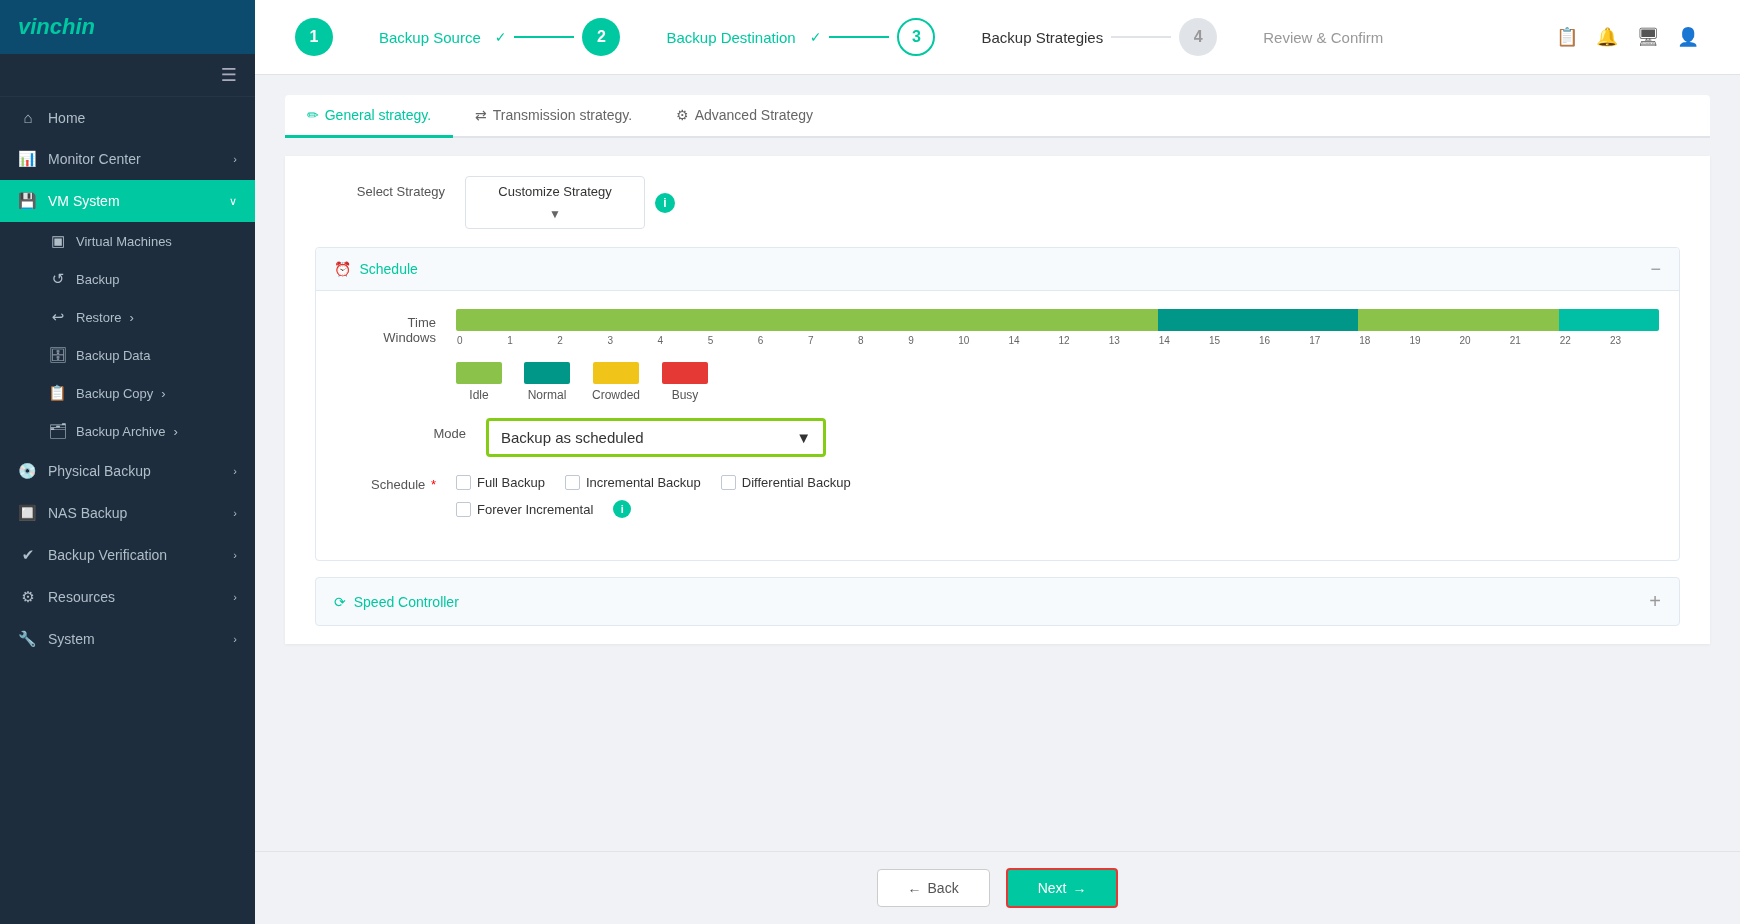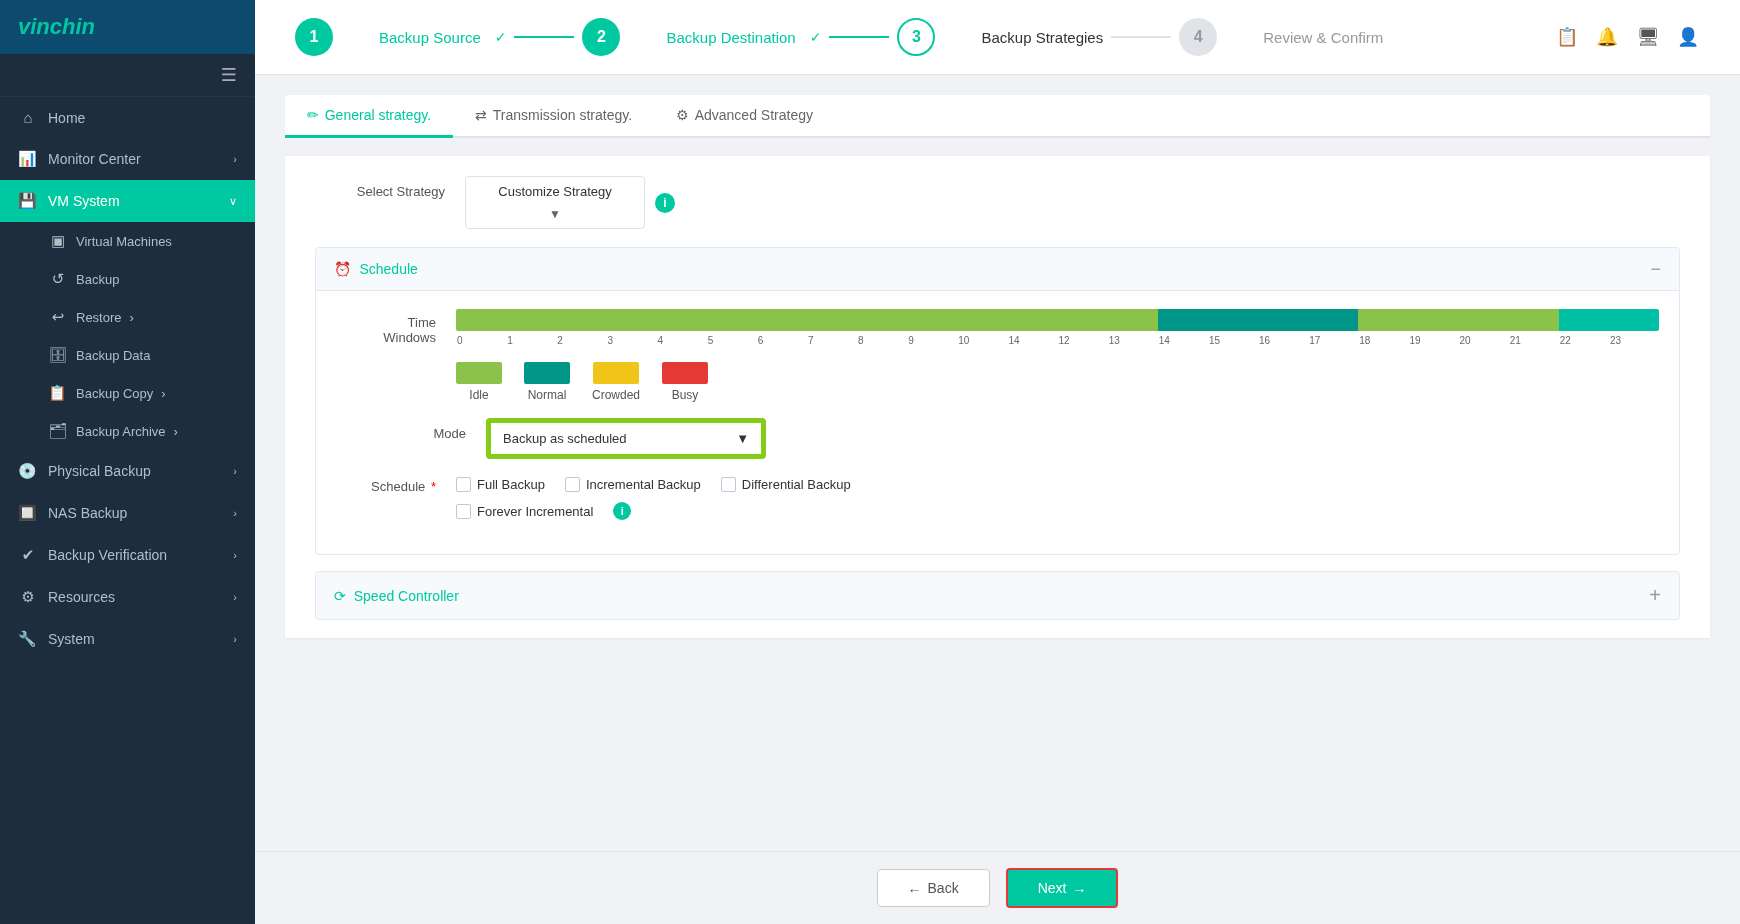--- a/index.html
+++ b/index.html
@@ -286,38 +286,38 @@
       width: 46px; height: 22px;
       border-radius: 2px;
     }
     .legend-label {
       font-size: 12px;
       color: #555;
     }
 
     
     .mode-select {
-      border: 5px solid #84cc16;
+      border: 3px solid #84cc16;
       border-radius: 4px;
       padding: 8px 12px;
-      font-size: 13px;
+      font-size: 15px;
       background: #fff;
       display: flex;
       align-items: center;
       justify-content: space-between;
-      width: 280px;
+      width: 340px;
       cursor: pointer;
     }
 
     
     .schedule-row {
       display: flex;
       align-items: flex-start;
       gap: 20px;
-      margin-bottom: 16px;
+      margin-bottom: 24px;
     }
     .schedule-label-area {
       width: 100px;
       text-align: right;
       font-size: 13px;
       color: #555;
       padding-top: 2px;
       flex-shrink: 0;
     }
     .req-star { color: red; margin-left: 2px; }

